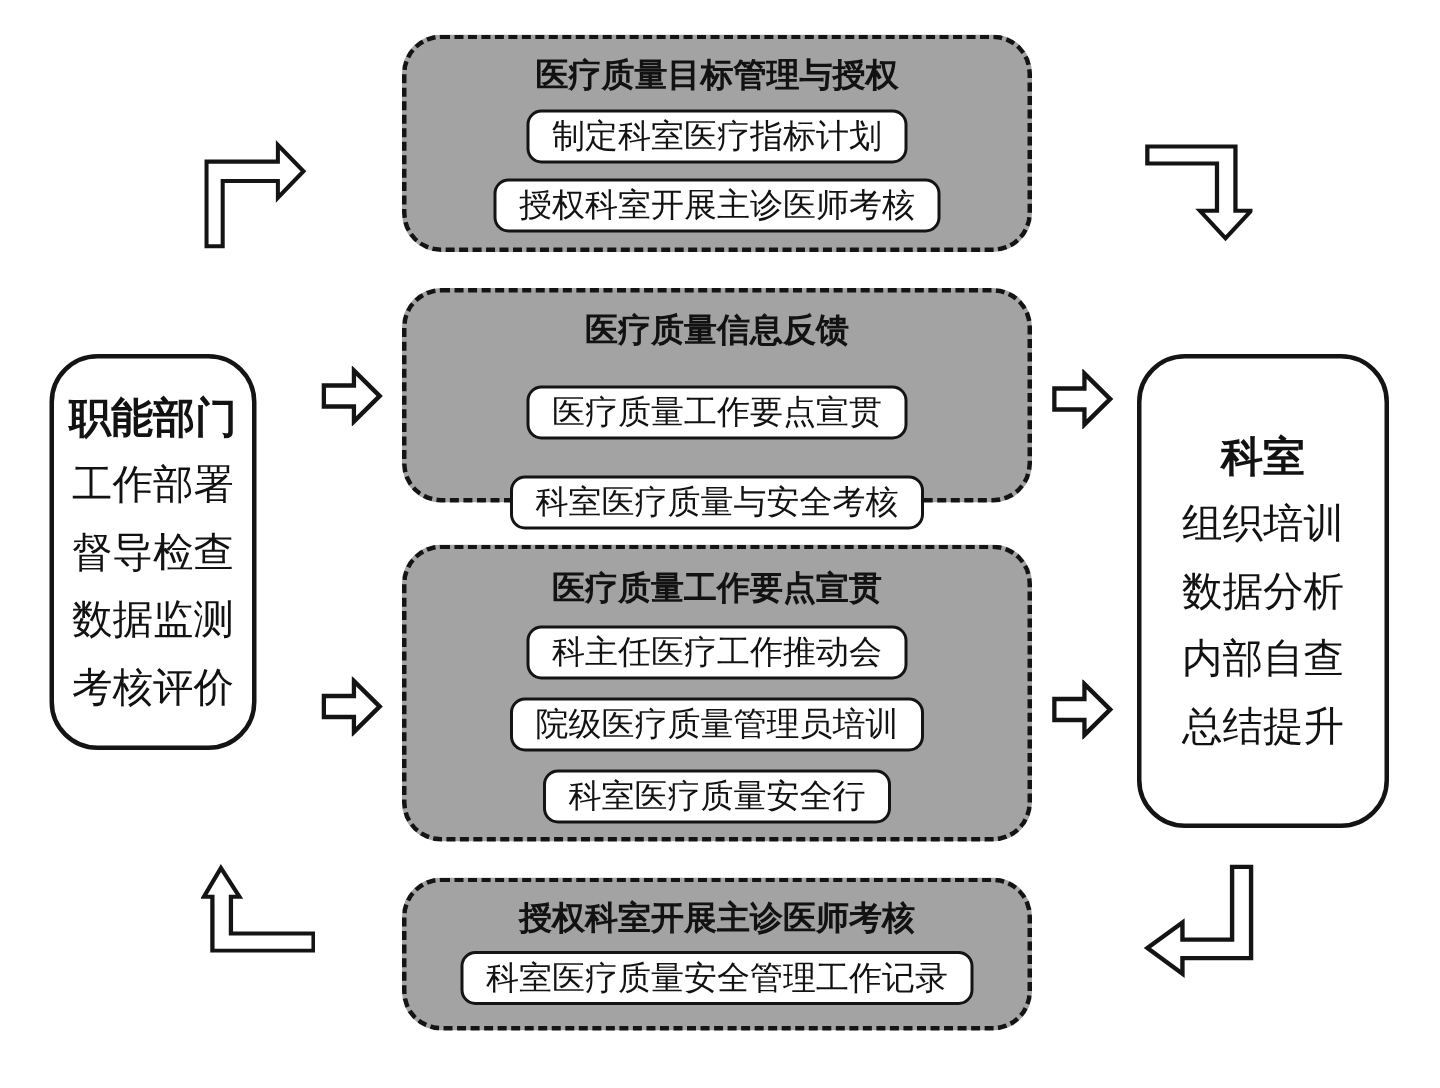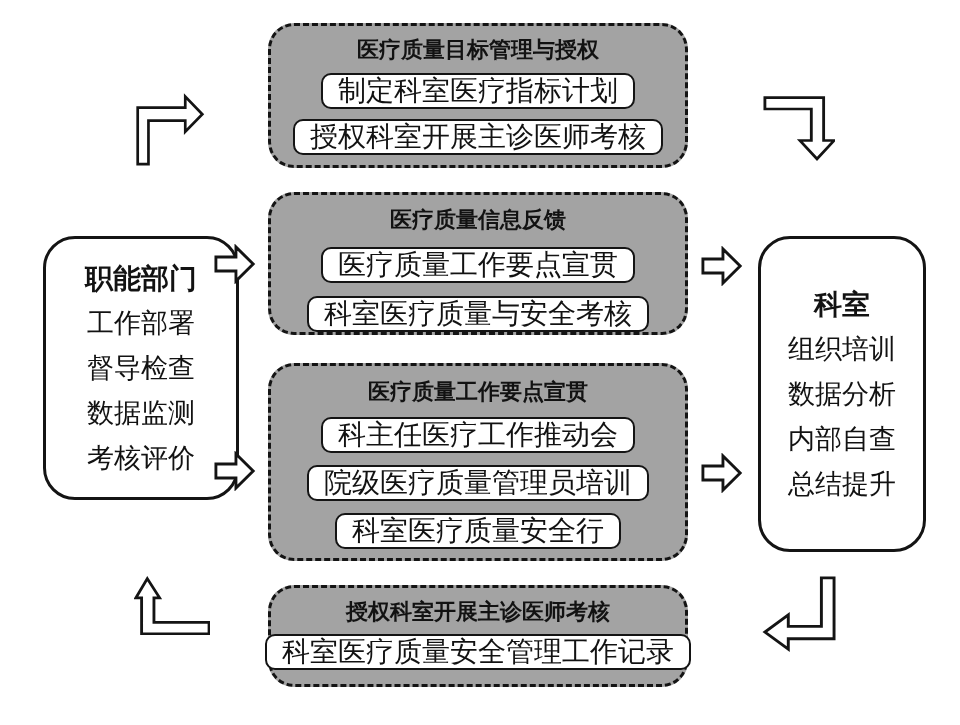--- a/index.html
+++ b/index.html
@@ -7,38 +7,38 @@
     position:relative;width:960px;height:725px;background:#ffffff;
     font-family:"Liberation Sans","DejaVu Sans",sans-serif;color:#121212;
     overflow:hidden;
   }
   
   .node{
     position:absolute;border:3px solid #141414;border-radius:32px;background:#ffffff;
     display:flex;flex-direction:column;align-items:center;justify-content:center;
     text-align:center;box-sizing:border-box;
   }
-  #left-node{left:43px;top:236px;width:196px;height:264px;}
+  #left-node{left:33px;top:236px;width:138px;height:264px;}
   #right-node{left:758px;top:236px;width:168px;height:316px;}
   .node-title{font-size:28px;font-weight:bold;line-height:45px;white-space:nowrap;}
   .node-line{font-size:27px;line-height:45px;white-space:nowrap;}
   
   .stage{
     position:absolute;left:268px;width:420px;box-sizing:border-box;
     border:3.5px dashed #141414;border-radius:26px;background:#a3a3a3;
     display:flex;flex-direction:column;align-items:center;
   }
   #stage-0{top:23px;height:145px;padding-top:11px;gap:10px;}
-  #stage-1{top:192px;height:143px;padding-top:12px;gap:10px;justify-content:space-between;}
+  #stage-1{top:192px;height:143px;padding-top:12px;gap:24px;}
   #stage-2{top:363px;height:198px;padding-top:13px;gap:12px;}
   #stage-3{top:585px;height:102px;padding-top:11px;gap:9px;}
   .stage-title{font-size:22px;font-weight:bold;line-height:26px;white-space:nowrap;}
   .stage-item{
     border:2.5px solid #141414;border-radius:10px;background:#ffffff;
-    font-size:28px;line-height:26px;padding:3px 15px;white-space:nowrap;
+    font-size:22px;line-height:26px;padding:3px 15px;white-space:nowrap;
   }
   
   .arrow{position:absolute;}
   .arrow svg{display:block;}
   .shape{fill:#ffffff;stroke:#141414;stroke-width:3;stroke-linejoin:miter;}
 </style>
 </head>
 <body>
 
 <div class="canvas">

